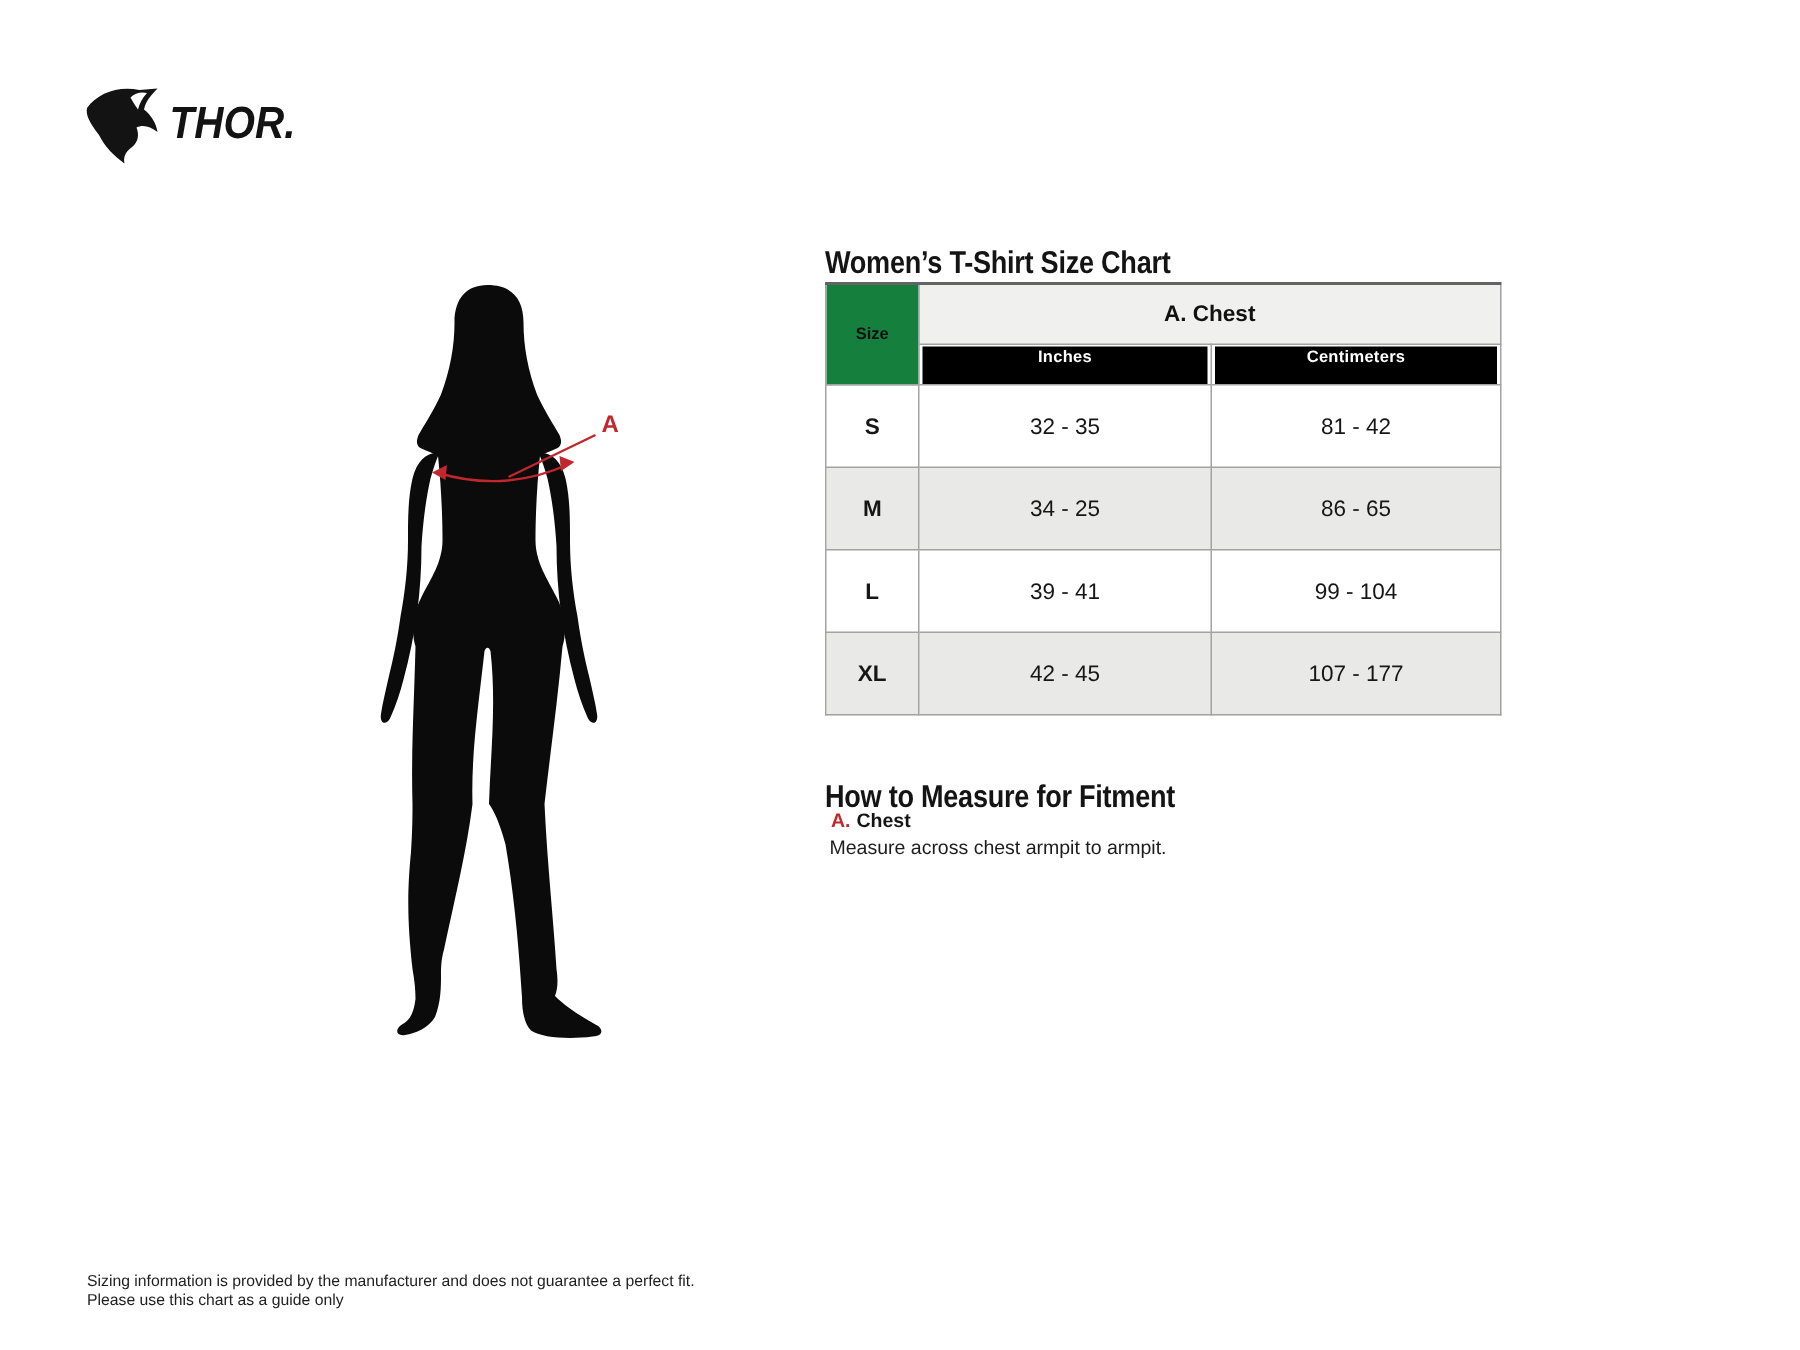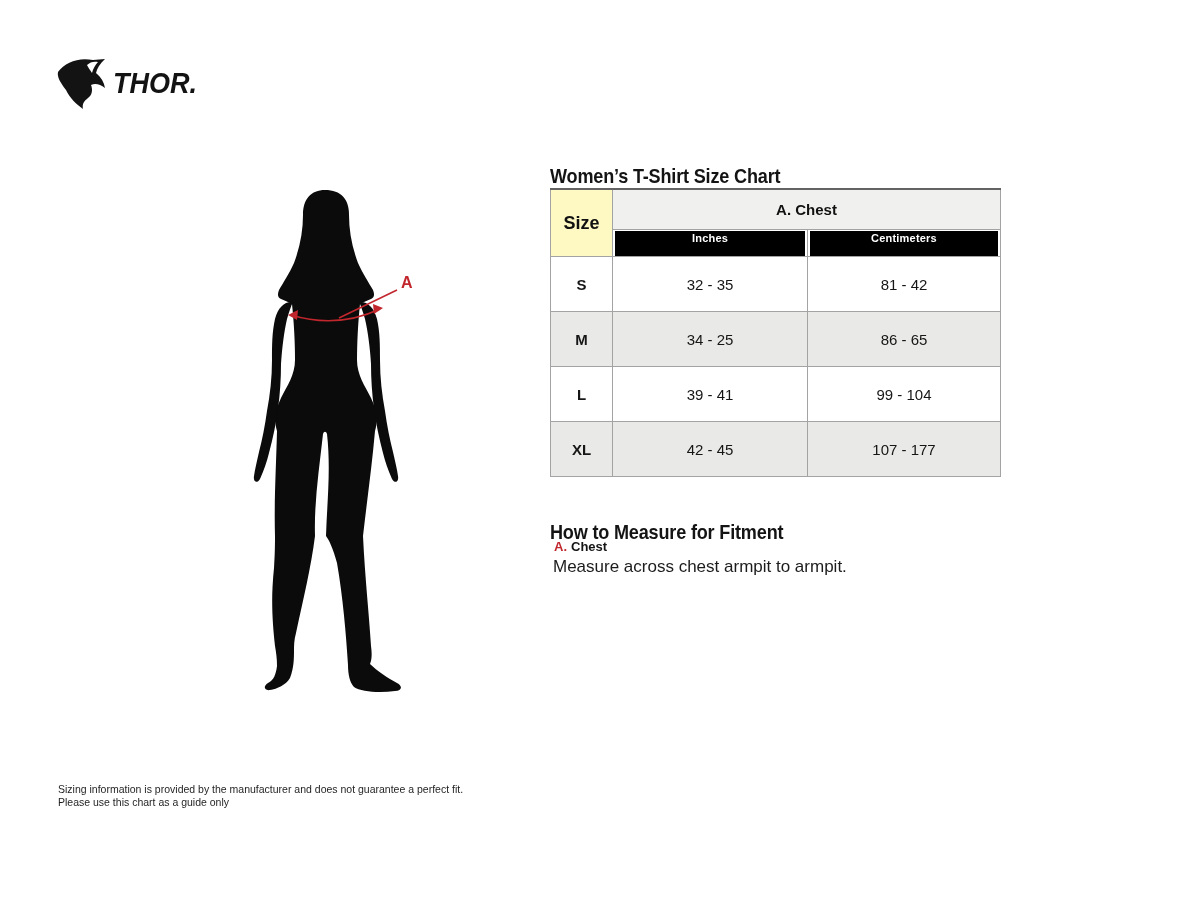--- a/index.html
+++ b/index.html
@@ -30,38 +30,38 @@
   .howto-title { left:550px; top:503px; font-size:21px; }
 
   
   .size-table {
     position:absolute; left:550px; top:188px; width:450px;
     border-collapse:collapse; table-layout:fixed;
     border:1px solid #8f8f8f; border-top:2px solid #636363;
   }
   .size-table th, .size-table td { border:1px solid #a3a3a3; text-align:center; }
   .c-size { width:62px; } .c-in { width:195px; } .c-cm { width:193px; }
-  .th-size { background:#fef9c3; font-size:18px; font-weight:bold; }
+  .th-size { background:#15803d; font-size:11px; font-weight:bold; }
   .th-group { background:#f0f0ee; font-size:15px; font-weight:bold; height:37px; }
   .th-bar { height:17px; padding:1px 2px 0 2px; background:#ffffff; vertical-align:top; }
   .bar {
     background:#000000; color:#ffffff; font-size:11px; font-weight:bold;
     height:25px; line-height:15px; text-align:center; letter-spacing:0.2px;
   }
   .size-table td { height:52px; font-size:15px; color:#161616; background:#ffffff; }
   .size-table tbody tr:nth-child(even) td { background:#e9e9e7; }
   .td-size { font-weight:bold; }
 
   
   .measure-item { position:absolute; left:554px; top:539px; font-size:13px; font-weight:bold; color:#141414; }
   .measure-key { color:#c1272d; margin-right:4px; }
-  .measure-desc { position:absolute; left:553px; top:557px; font-size:17px; color:#1c1c1c; }
-
-  
-  .footer { position:absolute; left:58px; top:783px; font-size:10.5px; line-height:12.5px; color:#1f1f1f; }
+  .measure-desc { position:absolute; left:553px; top:557px; font-size:13px; color:#1c1c1c; }
+
+  
+  .footer { position:absolute; left:58px; top:848px; font-size:10.5px; line-height:12.5px; color:#1f1f1f; }
 </style>
 </head>
 <body>
 
 <div class="canvas">
 
   <div class="logo">
     <svg class="logo-icon" width="54" height="52" viewBox="0 0 54 52" aria-hidden="true">
       <path fill="#131313" d="M3 15 C10 5 24 0 38 3 L50 2 C45 7 42 11 41 16 C46 20 49 25 50 31 C45 27 40 26 36 28 C38 33 37 38 33 41 C29 44 27 47 28 52 C21 47 15 41 11 33 C5 25 2 20 3 15 Z"></path>
       <path fill="#ffffff" d="M32 8 C35 5 39 4 43 5 C40 8 38 12 37 16 C35 13 33 10 32 8 Z"></path>

